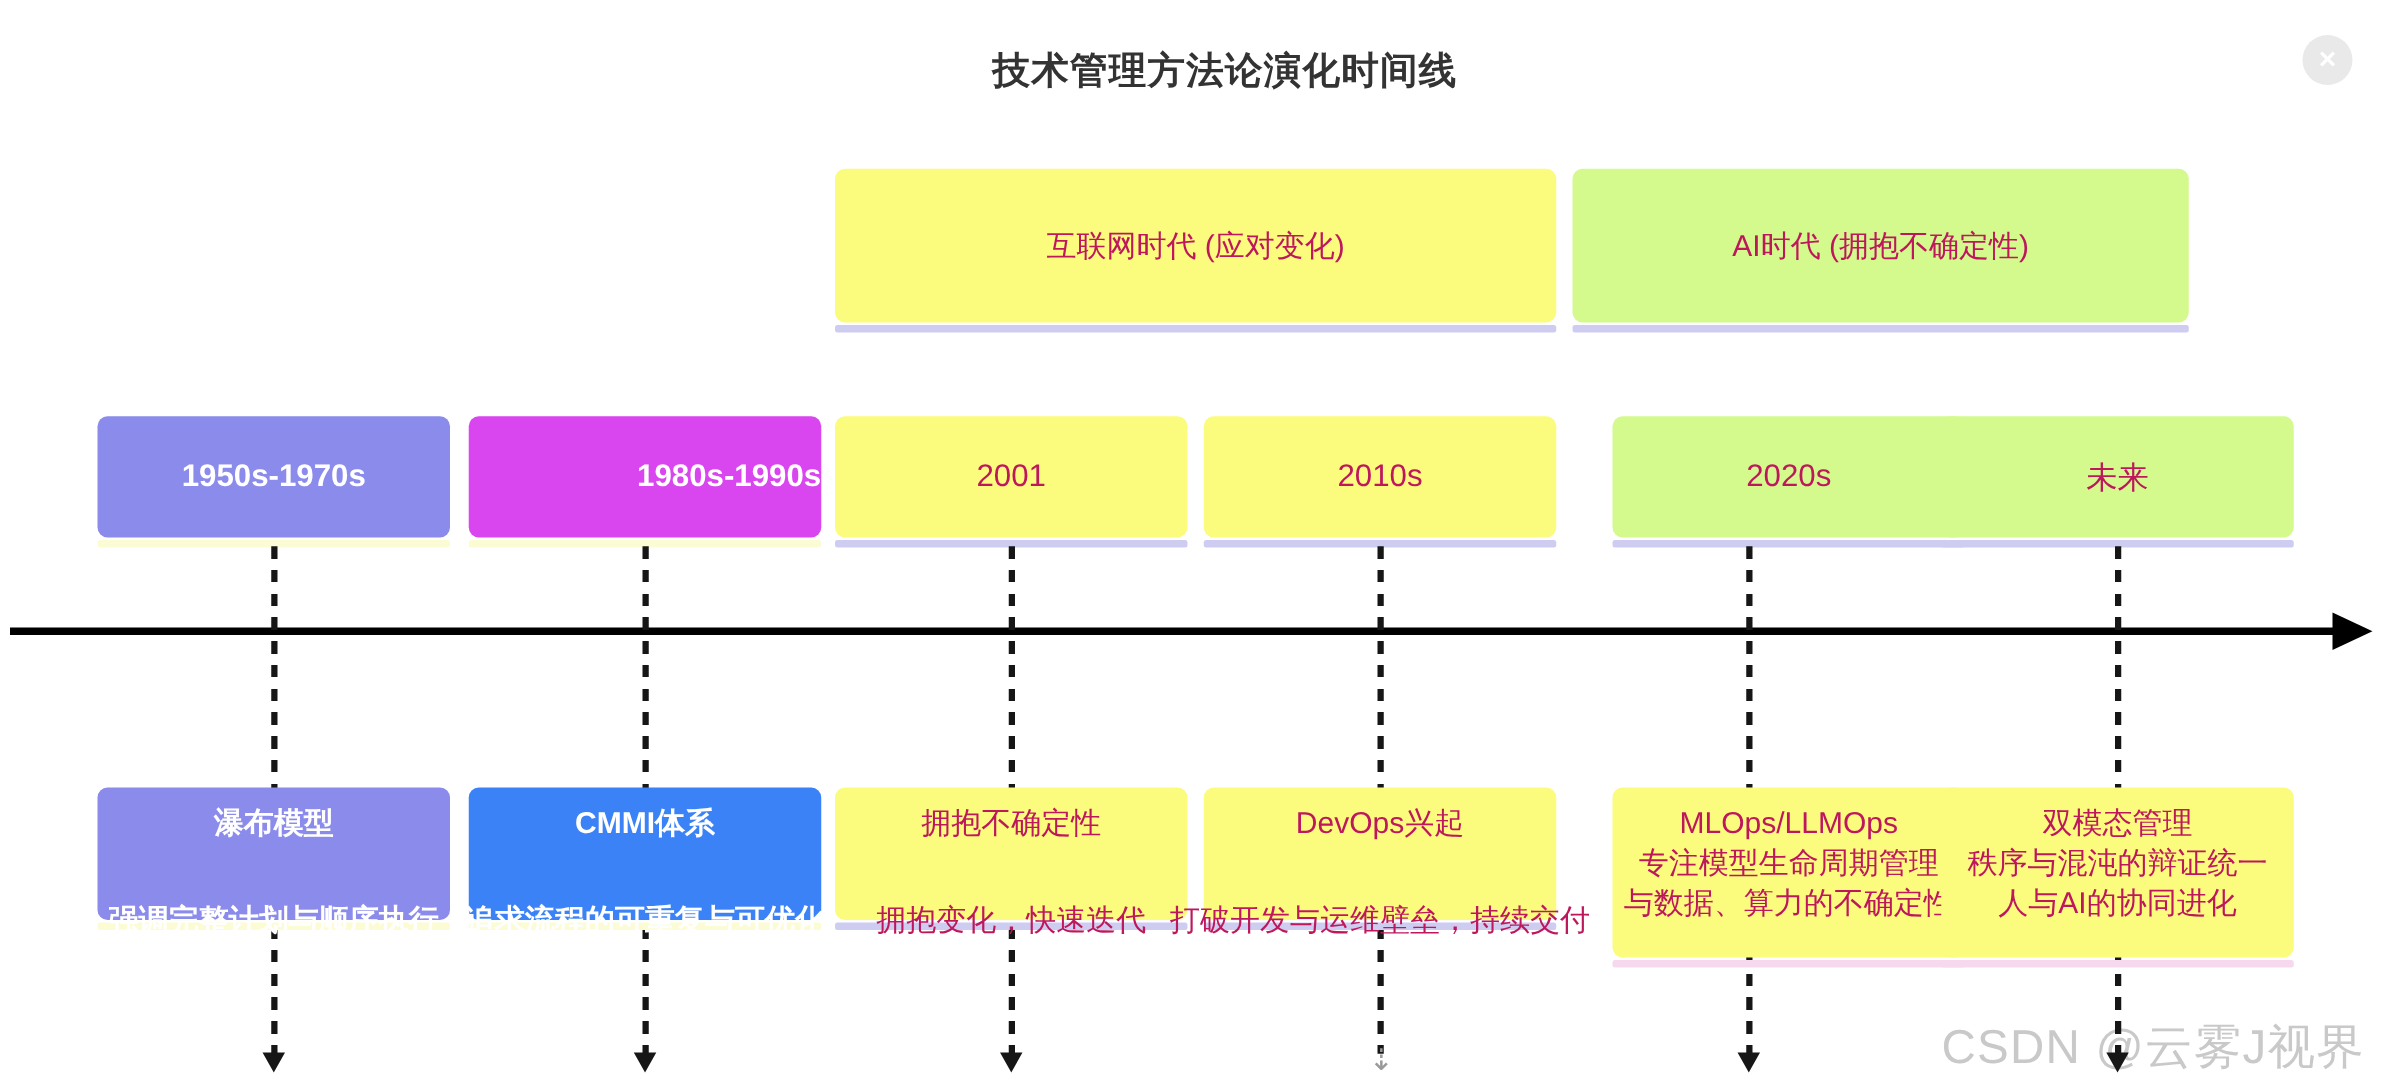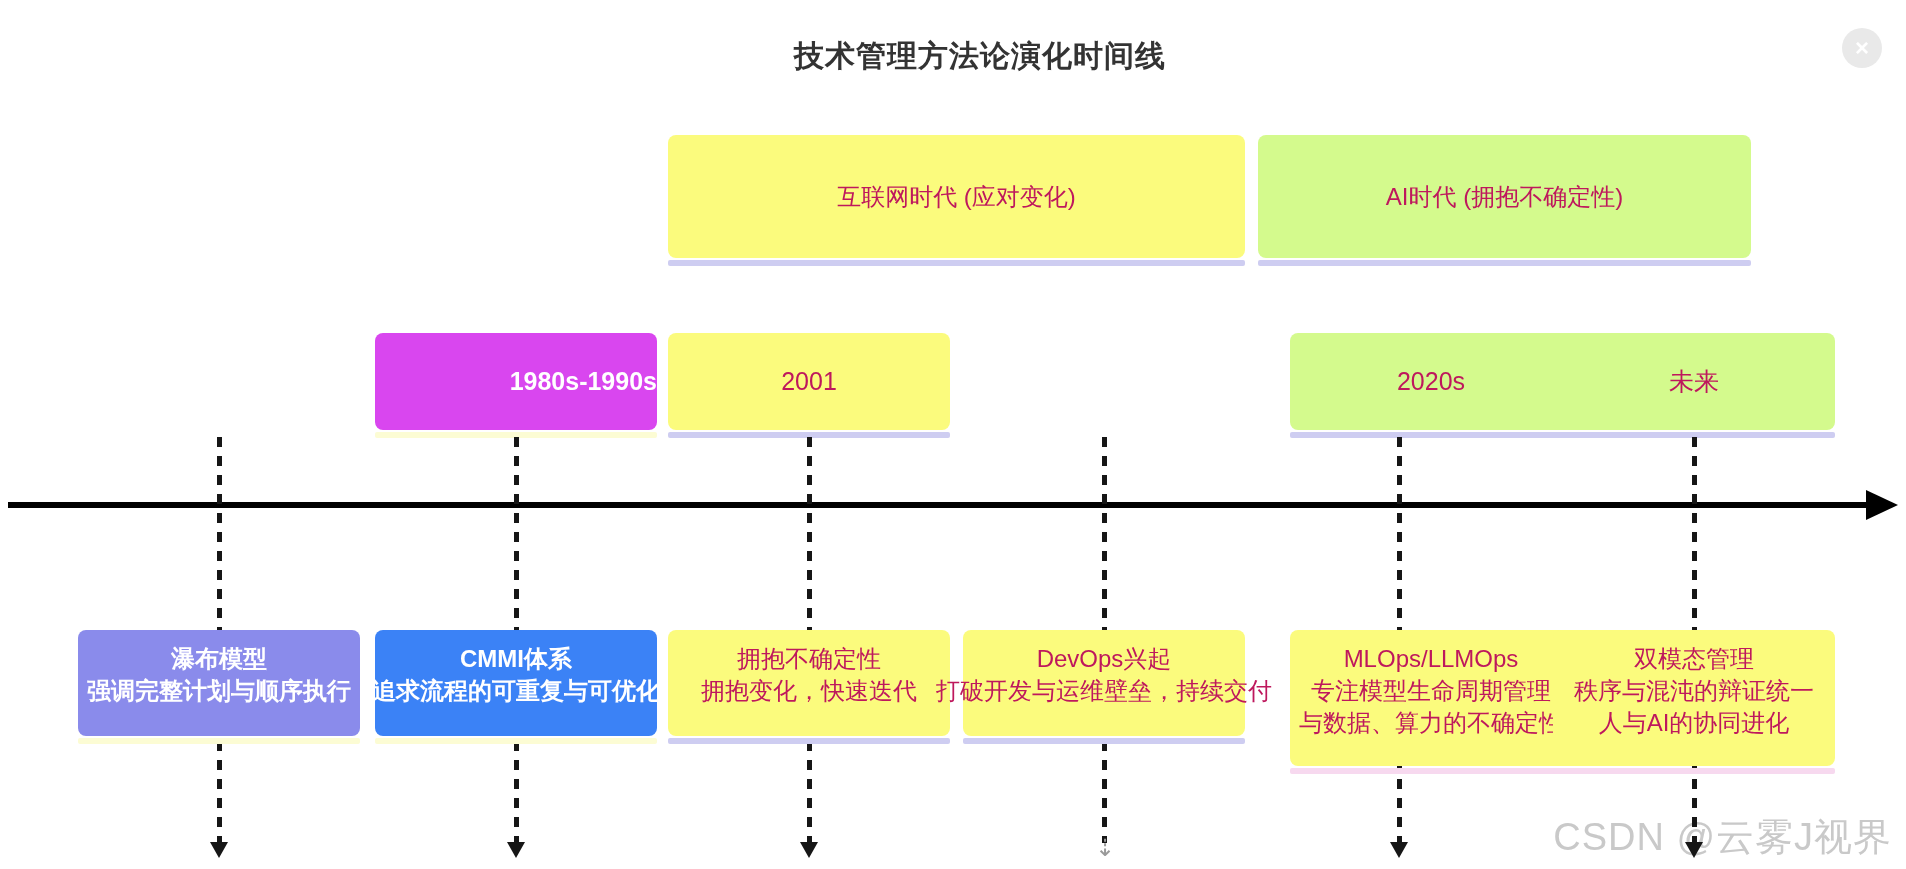--- a/index.html
+++ b/index.html
@@ -67,21 +67,21 @@
   .dh5 { left:1390px; } .dh6 { left:1685px; }
   .arrow-artifact {
     position:absolute; left:1095px; top:834px; z-index:1;
     color:#9a9a9a; font-size:24px; font-family:"DejaVu Sans",sans-serif;
   }
 
   
   .event { top:630px; z-index:2; }
   .event .box { padding-top:13px; justify-content:flex-start; font-size:24px; line-height:32px; }
   .event .box div { white-space:nowrap; }
-  .h2 .box { height:93px; }   
+  .h2 .box { height:93px;gap:46px; }   
   .h3 .box { height:123px; }  
 
   .watermark {
     position:absolute; right:14px; bottom:6px; z-index:0;
     font-size:38px; color:#c9c9c9; letter-spacing:1px;
   }
 </style>
 </head>
 <body>
 
@@ -99,29 +99,41 @@
     </div>
     <div class="strip" style="background: rgb(206, 205, 241);"></div>
   </div>
   <div class="block era e3">
     <div class="box black-text" style="background: rgb(212, 250, 141);">
       <div>AI时代 (拥抱不确定性)</div>
     </div>
     <div class="strip" style="background: rgb(206, 205, 241);"></div>
   </div>
 
+  <div class="block period cw c1">
+    <div class="box white-text" style="background: rgb(138, 139, 235);">
+      <div>1950s-1970s</div>
+    </div>
+    <div class="strip" style="background: rgb(252, 252, 212);"></div>
+  </div>
   <div class="block period cw c2">
     <div class="box white-text" style="background: #d946ef; align-items: flex-end;">
       <div>1980s-1990s</div>
     </div>
     <div class="strip" style="background: rgb(252, 252, 212);"></div>
   </div>
   <div class="block period cw c3">
     <div class="box black-text" style="background: rgb(251, 251, 125);">
       <div>2001</div>
+    </div>
+    <div class="strip" style="background: rgb(206, 205, 241);"></div>
+  </div>
+  <div class="block period cw c4">
+    <div class="box black-text" style="background: rgb(251, 251, 125);">
+      <div>2010s</div>
     </div>
     <div class="strip" style="background: rgb(206, 205, 241);"></div>
   </div>
   <div class="block period cw c5">
     <div class="box black-text" style="background: rgb(212, 250, 141);">
       <div>2020s</div>
     </div>
     <div class="strip" style="background: rgb(206, 205, 241);"></div>
   </div>
   <div class="block period cw c6">

